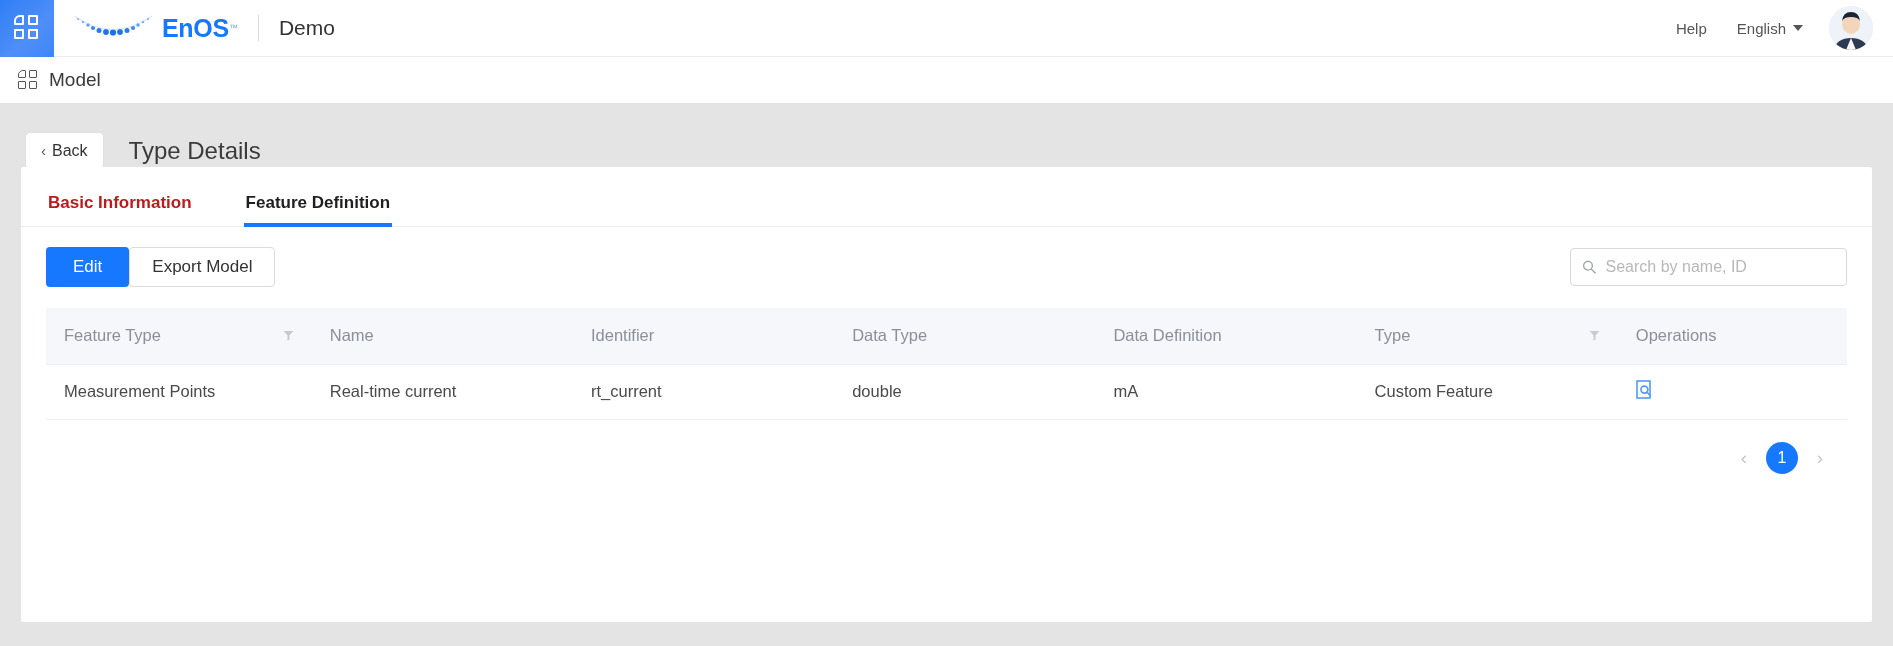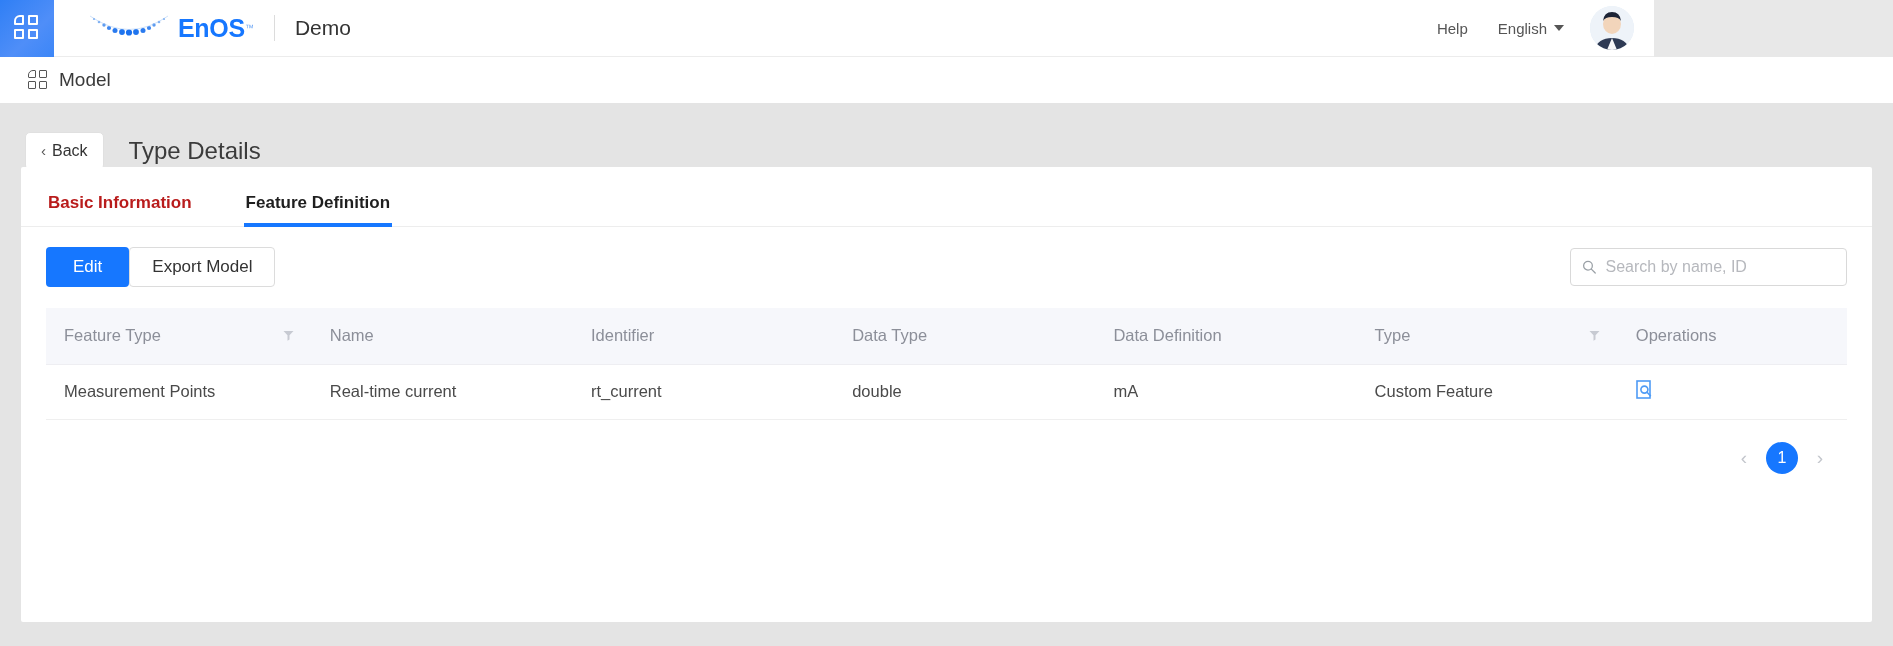--- a/index.html
+++ b/index.html
@@ -5,24 +5,23 @@
   * { box-sizing: border-box; margin: 0; padding: 0; }
   html, body {
     width: 1893px; height: 646px;
     background: #e8e8e8;
     font-family: "Liberation Sans", sans-serif;
     overflow: hidden;
   }
 
   
   .topbar {
-    position: absolute; left: 0; top: 0; width: 1654px; height: 57px;
+    position: absolute; left: 0; top: 0; width: 1893px; height: 57px;
     background: #ffffff; display: flex; align-items: center;
     border-bottom: 1px solid #ececec;
-    gap: 16px;
   }
   .app-launcher {
     width: 54px; height: 57px; flex: 0 0 54px;
     background: linear-gradient(135deg, #2f7ff5 0%, #4f8ef8 60%, #3c86f7 100%);
     display: flex; align-items: center; justify-content: center;
   }
   .grid-icon-white { position: relative; width: 26px; height: 26px; }
   .grid-icon-white i {
     position: absolute; width: 10px; height: 10px;
     border: 2px solid #ffffff; border-radius: 1px; background: transparent;
@@ -61,21 +60,21 @@
   }
   .avatar {
     width: 44px; height: 44px; border-radius: 50%;
     background: #e6eef7; overflow: hidden; position: relative;
   }
 
   
   .crumbbar {
     position: absolute; left: 0; top: 57px; width: 1893px; height: 46px;
     background: #ffffff; display: flex; align-items: center;
-    padding-left: 28px;
+    padding-left: 18px;
   }
   .grid-icon-outline { position: relative; width: 20px; height: 20px; margin-right: 11px; }
   .grid-icon-outline i {
     position: absolute; width: 8px; height: 8px;
     border: 1.4px solid #555555; border-radius: 1px;
   }
   .grid-icon-outline i:nth-child(1){ left:0; top:0; border-top-left-radius:5px; }
   .grid-icon-outline i:nth-child(2){ left:11px; top:0; }
   .grid-icon-outline i:nth-child(3){ left:0; top:11px; }
   .grid-icon-outline i:nth-child(4){ left:11px; top:11px; }

